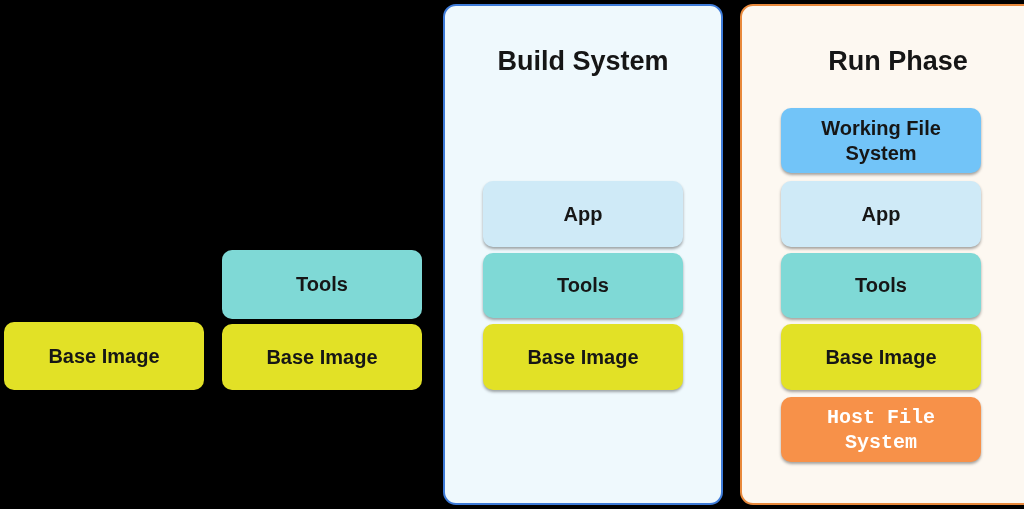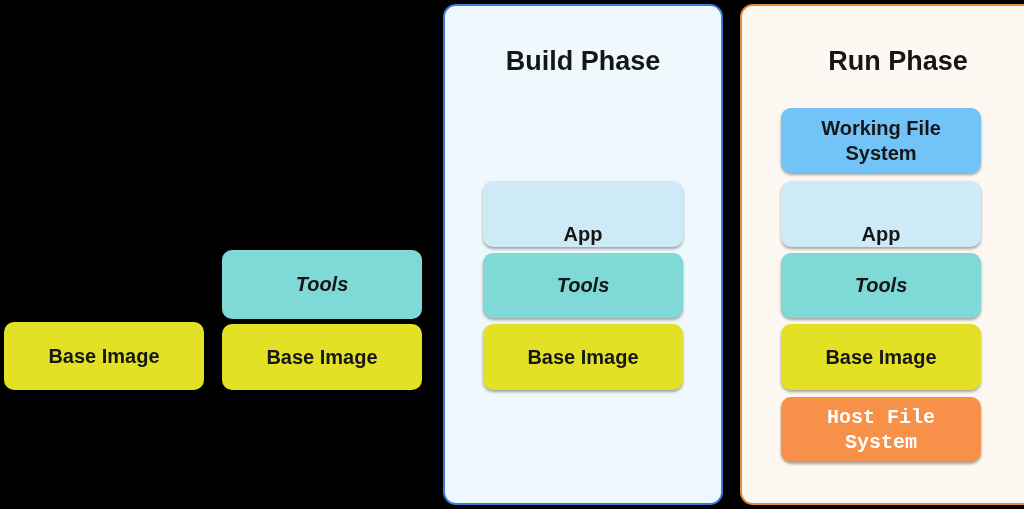--- a/index.html
+++ b/index.html
@@ -27,22 +27,22 @@
     text-align: center;
     font-weight: bold;
     font-size: 20px;
     line-height: 1.25;
     color: var(--text-dark, #161616);
     border-radius: 10px;
     box-shadow: 0 2px 3px rgba(0,0,0,0.35);
   }
   .block .block-label { padding: 0 22px; }
   .c-base  { background: var(--base-image); }
-  .c-tools { background: var(--tools); font-style: italic; }
-  .c-app   { background: var(--app); align-items: flex-end; }
+  .c-tools { background: var(--tools); }
+  .c-app   { background: var(--app); }
   .c-wfs   { background: var(--working-fs); }
   .c-hfs   { background: var(--host-fs); color: var(--text-light, #fff); font-family: Liberation Mono, monospace; }
 
   
   .s1-base  { left: 4px;   top: 322px; height: 68px; }
   .s2-tools { left: 222px; top: 250px; height: 69px; }
   .s2-base  { left: 222px; top: 324px; height: 66px; }
 
   
   .panel {
@@ -96,21 +96,21 @@
   </div>
 
   <div class="block c-tools s2-tools">
     <span class="block-label">Tools</span>
   </div>
   <div class="block c-base s2-base">
     <span class="block-label">Base Image</span>
   </div>
 
   <section class="panel panel-build">
-    <h2 class="panel-title">Build Phase</h2>
+    <h2 class="panel-title">Build System</h2>
     <div class="block c-app p-app">
       <span class="block-label">App</span>
     </div>
     <div class="block c-tools p-tools">
       <span class="block-label">Tools</span>
     </div>
     <div class="block c-base p-base">
       <span class="block-label">Base Image</span>
     </div>
   </section>

